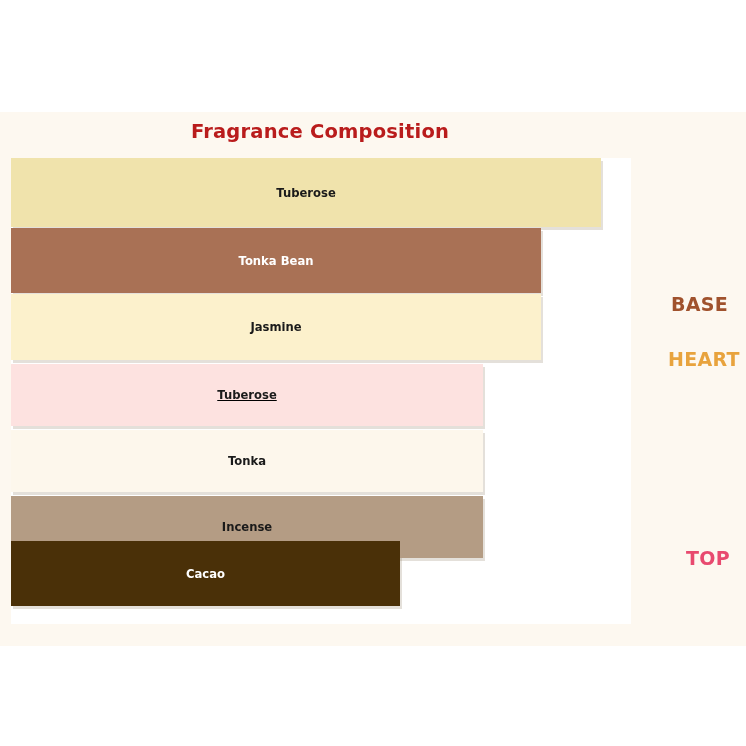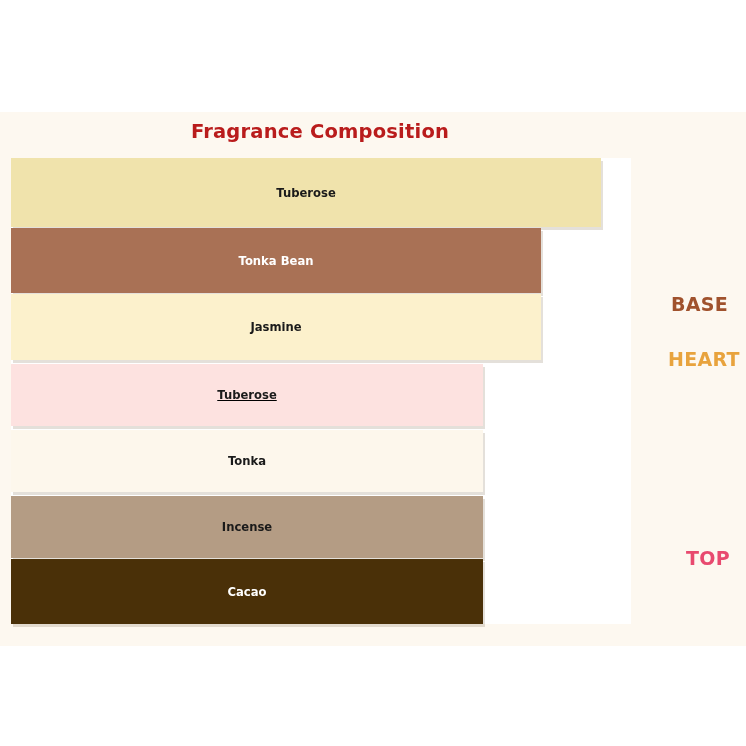--- a/index.html
+++ b/index.html
@@ -133,21 +133,21 @@
       <div class="bar-fill" style="background:#FDF7EC;"></div>
       <span class="bar-label" style="color:#1A1A1A;">Tonka</span>
     </div>
 
     <div class="bar-row" style="top:338px; height:62px; width:472px;">
       <div class="bar-shadow"></div>
       <div class="bar-fill" style="background:#B49C84;"></div>
       <span class="bar-label" style="color:#1A1A1A;">Incense</span>
     </div>
 
-    <div class="bar-row" style="top:401px; height:65px; width:472px;">
+    <div class="bar-row" style="top:383px; height:65px; width:389px;">
       <div class="bar-shadow"></div>
       <div class="bar-fill" style="background:#4A3008;"></div>
       <span class="bar-label" style="color:#FFFFFF;">Cacao</span>
     </div>
 
   </div>
 
   <div class="stage-label" style="left:671px; top:181px; color:#A0522D;">BASE</div>
 
   <div class="stage-label" style="left:668px; top:236px; color:#E8A33D;">HEART</div>

